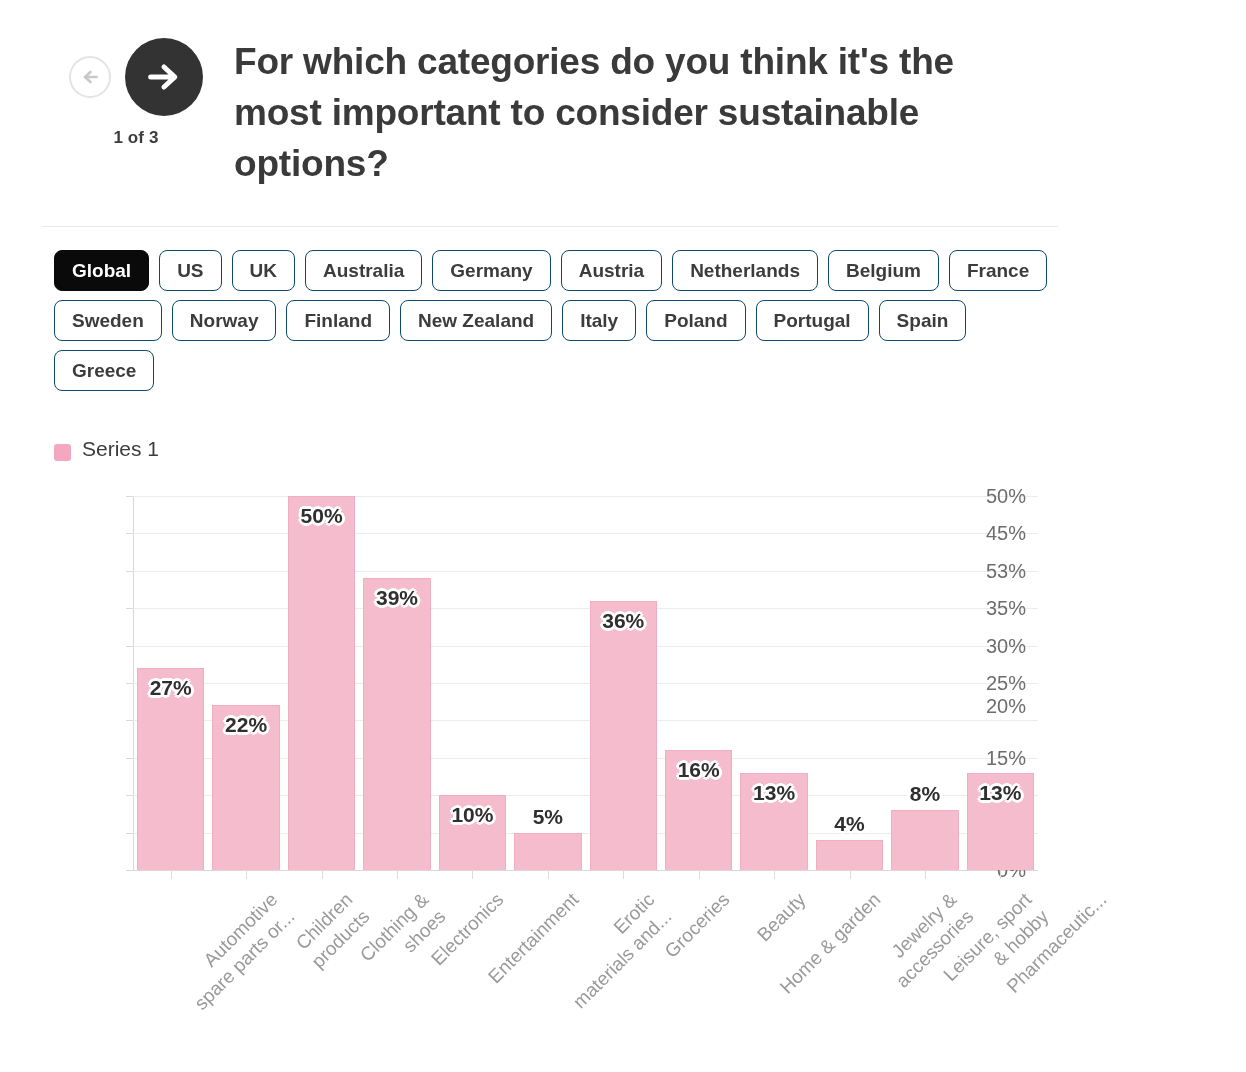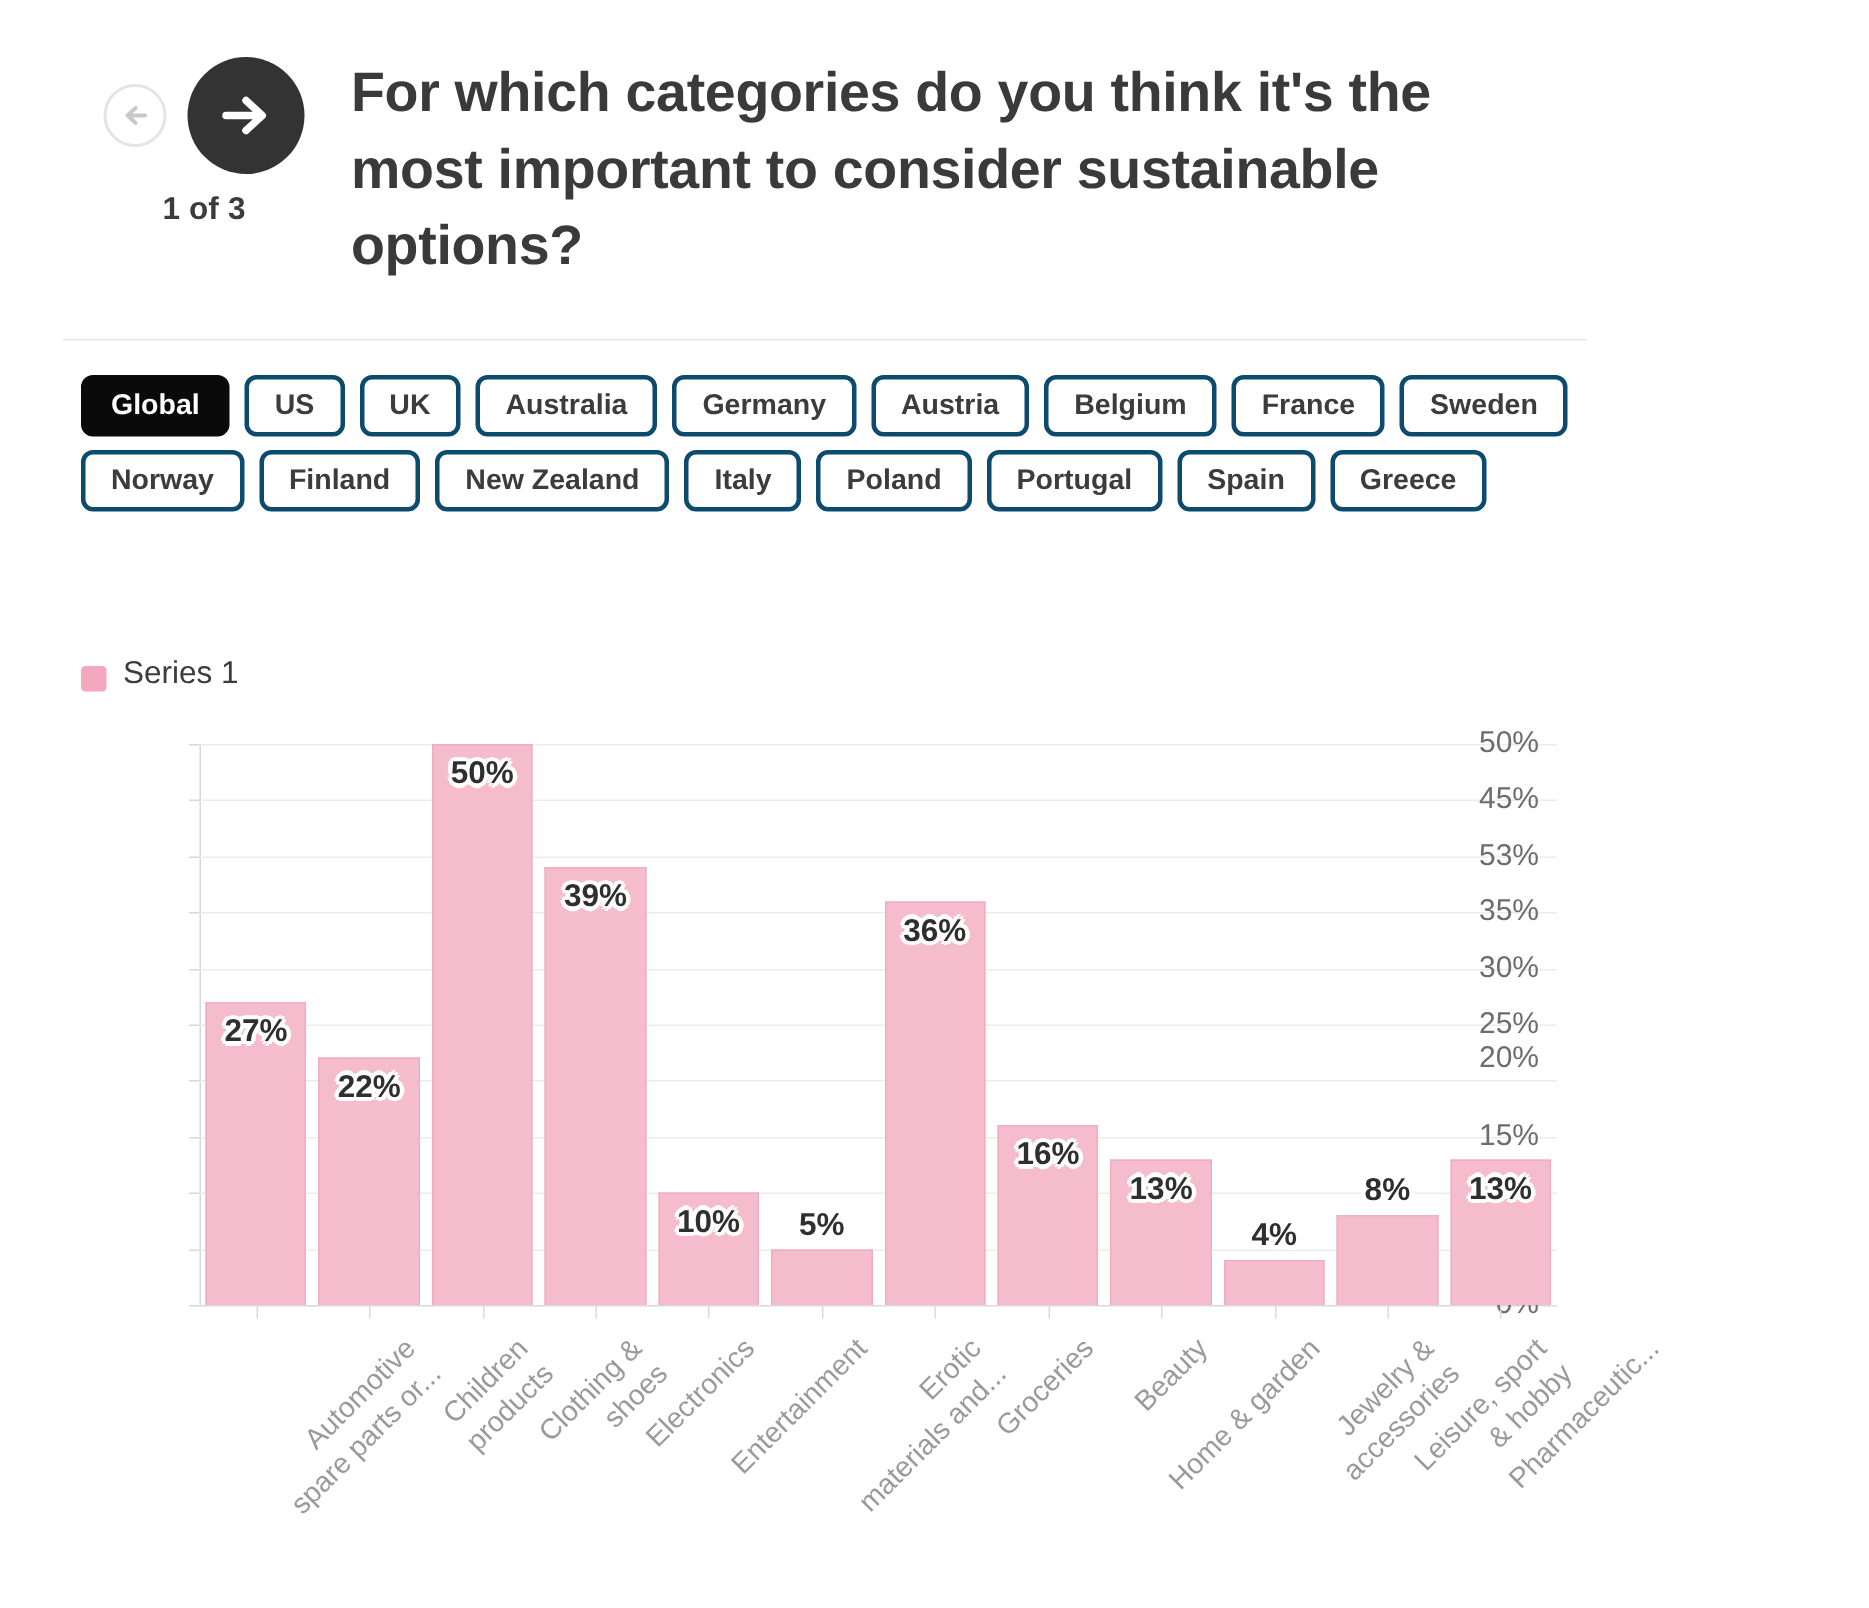--- a/index.html
+++ b/index.html
@@ -54,21 +54,21 @@
     background: #ffffff;
   }
   .nav-next {
     width: 78px;
     height: 78px;
     background: #333333;
     border: none;
   }
   .nav-counter {
     margin-top: 12px;
-    font-size: 21px;
+    font-size: 17px;
     font-weight: bold;
     color: #3c3c3c;
     letter-spacing: .1px;
     text-align: center;
   }
 
   .title {
     margin: 0;
     padding-left: 18px;
     padding-top: 2px;
@@ -97,21 +97,21 @@
     top: 250px;
     width: 1000px;
     display: flex;
     flex-wrap: wrap;
     gap: 9px 10px;
   }
   .chip {
     box-sizing: border-box;
     height: 41px;
     padding: 0 17px;
-    border: 3px solid #0c4a6e;
+    border: 1px solid #0c4a6e;
     border-radius: 8px;
     background: #ffffff;
     color: #3c3c3c;
     font-size: 19px;
     font-weight: bold;
     display: flex;
     align-items: center;
     justify-content: center;
     white-space: nowrap;
     cursor: pointer;
@@ -279,20 +279,21 @@
 
   <div class="divider"></div>
 
   <div class="filters">
       <div class="chip active">Global</div>
       <div class="chip">US</div>
       <div class="chip">UK</div>
       <div class="chip">Australia</div>
       <div class="chip">Germany</div>
       <div class="chip">Austria</div>
+      <div class="chip">Netherlands</div>
       <div class="chip">Belgium</div>
       <div class="chip">France</div>
       <div class="chip">Sweden</div>
       <div class="chip">Norway</div>
       <div class="chip">Finland</div>
       <div class="chip">New Zealand</div>
       <div class="chip">Italy</div>
       <div class="chip">Poland</div>
       <div class="chip">Portugal</div>
       <div class="chip">Spain</div>

